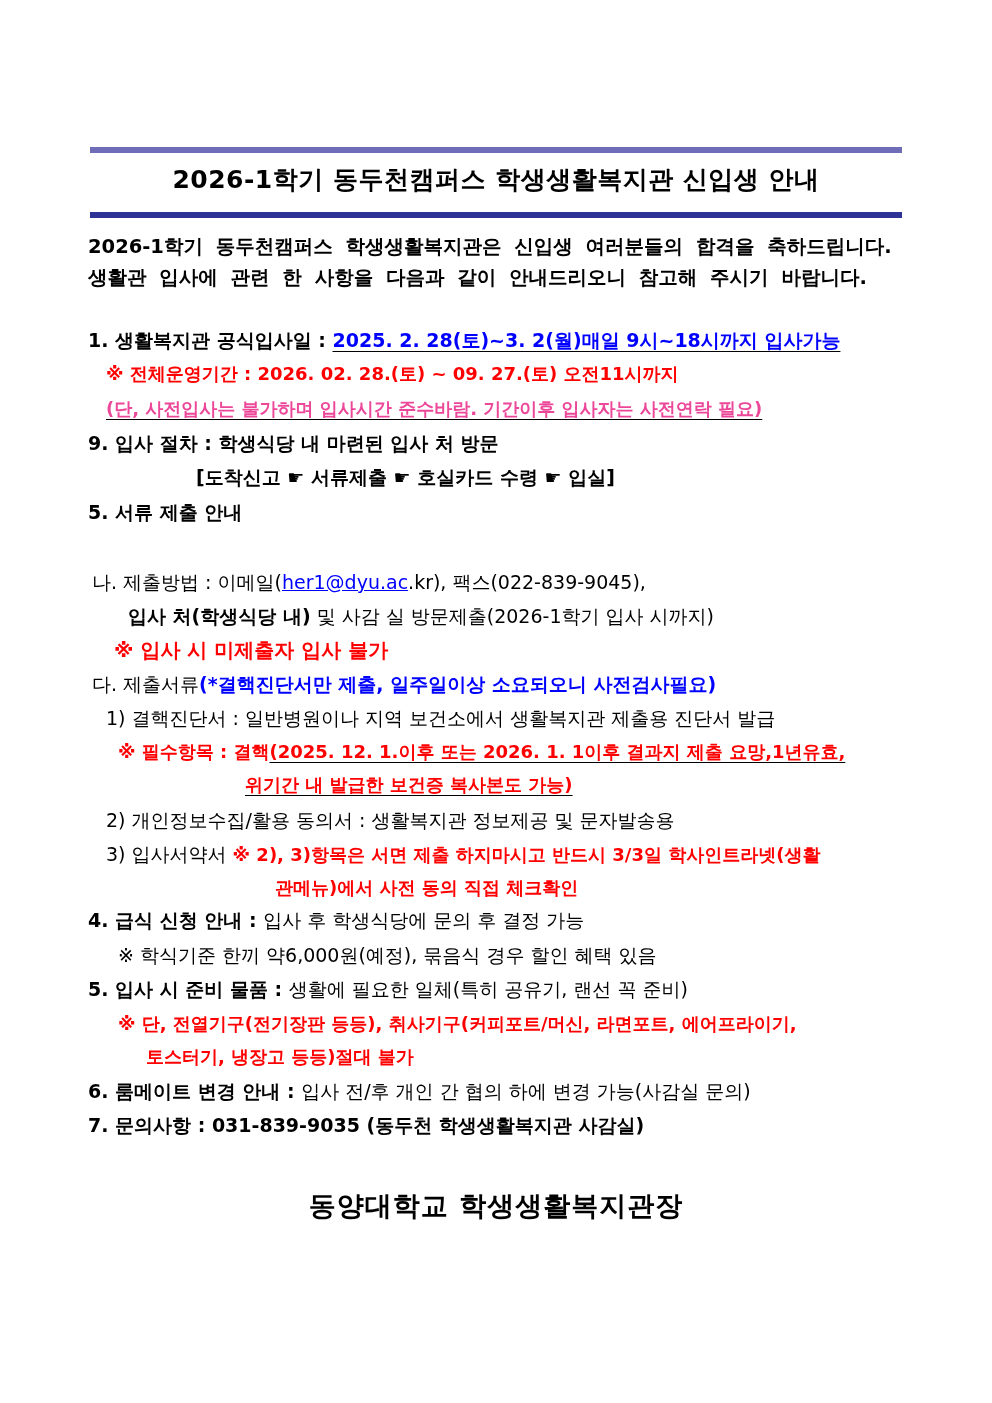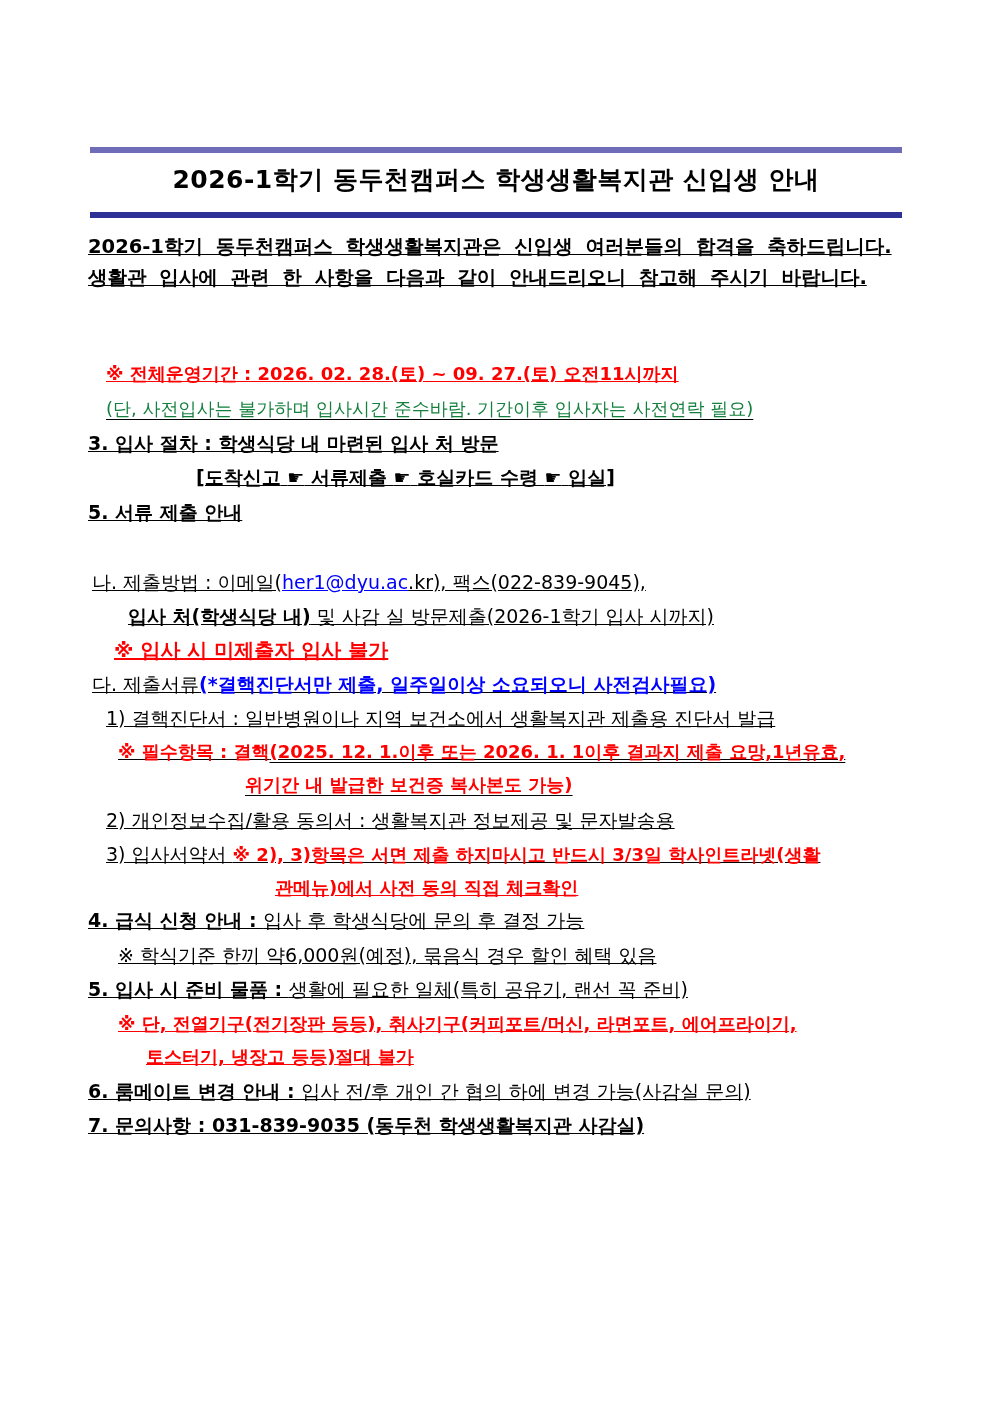--- a/index.html
+++ b/index.html
@@ -4,48 +4,51 @@
 <style>
   html, body { margin: 0; padding: 0; background: #ffffff; }
   body { width: 992px; height: 1403px; position: relative; overflow: hidden;
          font-family: "DejaVu Sans", "Liberation Sans", sans-serif; color: #000; }
   .page { position: absolute; left: 0; top: 0; width: 992px; height: 1071px; }
   .rule { position: absolute; left: 90px; width: 812px; }
   .rule-top { top: 147px; height: 6px; background: #6f6cb8; }
   .rule-bottom { top: 212px; height: 6px; background: #2e3196; }
   .title { position: absolute; top: 163px; left: 0; width: 992px; text-align: center;
            font-size: 25px; font-weight: bold; letter-spacing: 0.5px; }
-  .line { position: absolute; left: 88px; white-space: nowrap; font-size: 19px; line-height: 26px; text-decoration: underline; }
+  .line { position: absolute; left: 88px; white-space: nowrap; font-size: 19px; line-height: 26px; }
   .b { font-weight: bold; }
   .red { color: #ff0000; font-weight: bold; }
   .blue { color: #0000ff; font-weight: bold; }
-  .navy { color: #15803d; font-weight: normal; }
+  .navy { color: #ec4899; font-weight: bold; }
   .ul { text-decoration: underline; text-decoration-color: #000; text-underline-offset: 4px; }
   .link { color: #0000ff; text-decoration: underline; }
   .s { font-size: 18px; }
   .footer { position: absolute; top: 1188px; left: 0; width: 992px; text-align: center;
             font-size: 27px; font-weight: bold; letter-spacing: 1px; }
   .spread { word-spacing: 6px; }
 </style>
 </head>
 <body>
 
 <div class="page">
 
   <div class="rule rule-top"></div>
   <div class="title">2026-1학기 동두천캠퍼스 학생생활복지관 신입생 안내</div>
   <div class="rule rule-bottom"></div>
 
   <div class="line b spread" style="top:234px; font-size:19.5px;">2026-1학기 동두천캠퍼스 학생생활복지관은 신입생 여러분들의 합격을 축하드립니다.</div>
   <div class="line b spread" style="top:265px; font-size:19.5px;">생활관 입사에 관련 한 사항을 다음과 같이 안내드리오니 참고해 주시기 바랍니다.</div>
 
+  <div class="line" style="top:327px;">
+    <span class="b">1. 생활복지관 공식입사일 : </span><span class="blue ul">2025. 2. 28(토)~3. 2(월)매일 9시~18시까지 입사가능</span>
+  </div>
   <div class="line red s" style="top:361px; left:106px;">※ 전체운영기간 : 2026. 02. 28.(토) ~ 09. 27.(토) 오전11시까지</div>
   <div class="line navy ul s" style="top:396px; left:106px;">(단, 사전입사는 불가하며 입사시간 준수바람. 기간이후 입사자는 사전연락 필요)</div>
 
-  <div class="line b" style="top:430px;">3. 입사 절차 : 학생식당 내 마련된 입사 처 방문</div>
+  <div class="line b" style="top:430px;">9. 입사 절차 : 학생식당 내 마련된 입사 처 방문</div>
   <div class="line b" style="top:464px; left:196px;">
     <span>[도착신고</span>
     <span>☛</span>
     <span>서류제출</span>
     <span>☛</span>
     <span>호실카드 수령</span>
     <span>☛</span>
     <span>입실]</span>
   </div>
 
@@ -83,13 +86,14 @@
   </div>
   <div class="line red s" style="top:1011px; left:118px;">※ 단, 전열기구(전기장판 등등), 취사기구(커피포트/머신, 라면포트, 에어프라이기,</div>
   <div class="line red s" style="top:1044px; left:146px;">토스터기, 냉장고 등등)절대 불가</div>
 
   <div class="line" style="top:1078px;">
     <span class="b">6. 룸메이트 변경 안내 : </span><span>입사 전/후 개인 간 협의 하에 변경 가능(사감실 문의)</span>
   </div>
 
   <div class="line b" style="top:1112px;">7. 문의사항 : 031-839-9035 (동두천 학생생활복지관 사감실)</div>
 
+  <div class="footer">동양대학교 학생생활복지관장</div>
 </div>
 
 </body></html>

